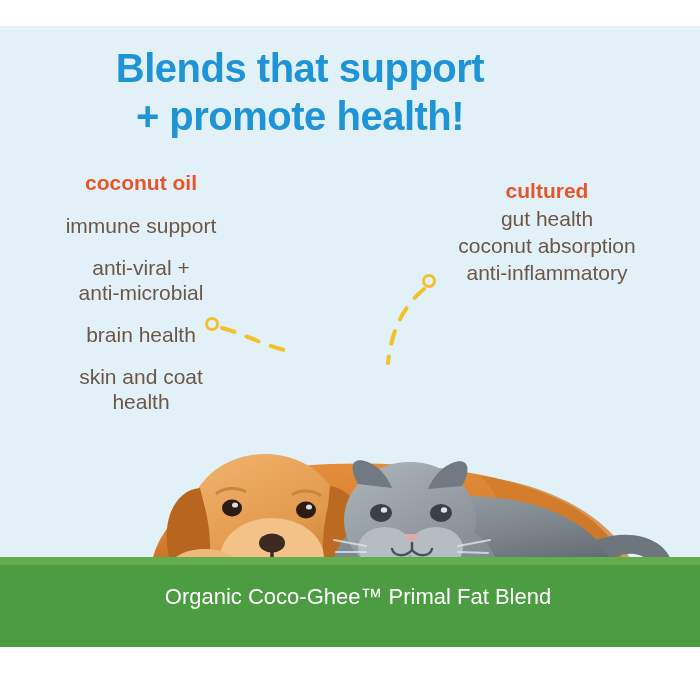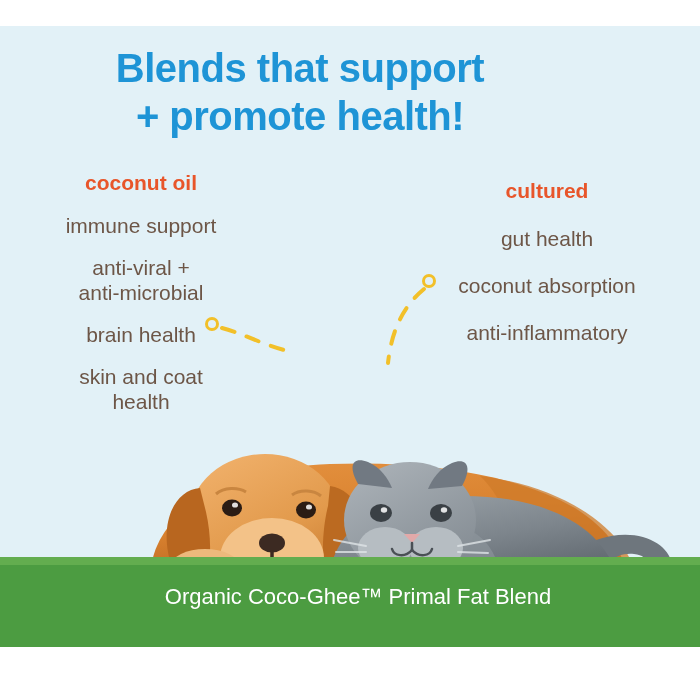--- a/index.html
+++ b/index.html
@@ -57,21 +57,21 @@
     line-height: 26px;
     font-weight: 700;
   }
   .benefit {
     color: #6d5647;
     font-size: 21px;
     line-height: 25px;
     font-weight: 400;
   }
   .col-left .benefit { margin-top: 17px; }
-  .col-right .benefit { margin-top: 22px; }
+  .col-right .benefit { margin-top: 2px; }
   .col-left .heading-orange { margin-bottom: 2px; }
 
   
   .connector { position: absolute; }
   #conn-left { left: 200px; top: 312px; }
   #conn-right { left: 370px; top: 268px; }
 
   
   .photo {
     position: absolute;

